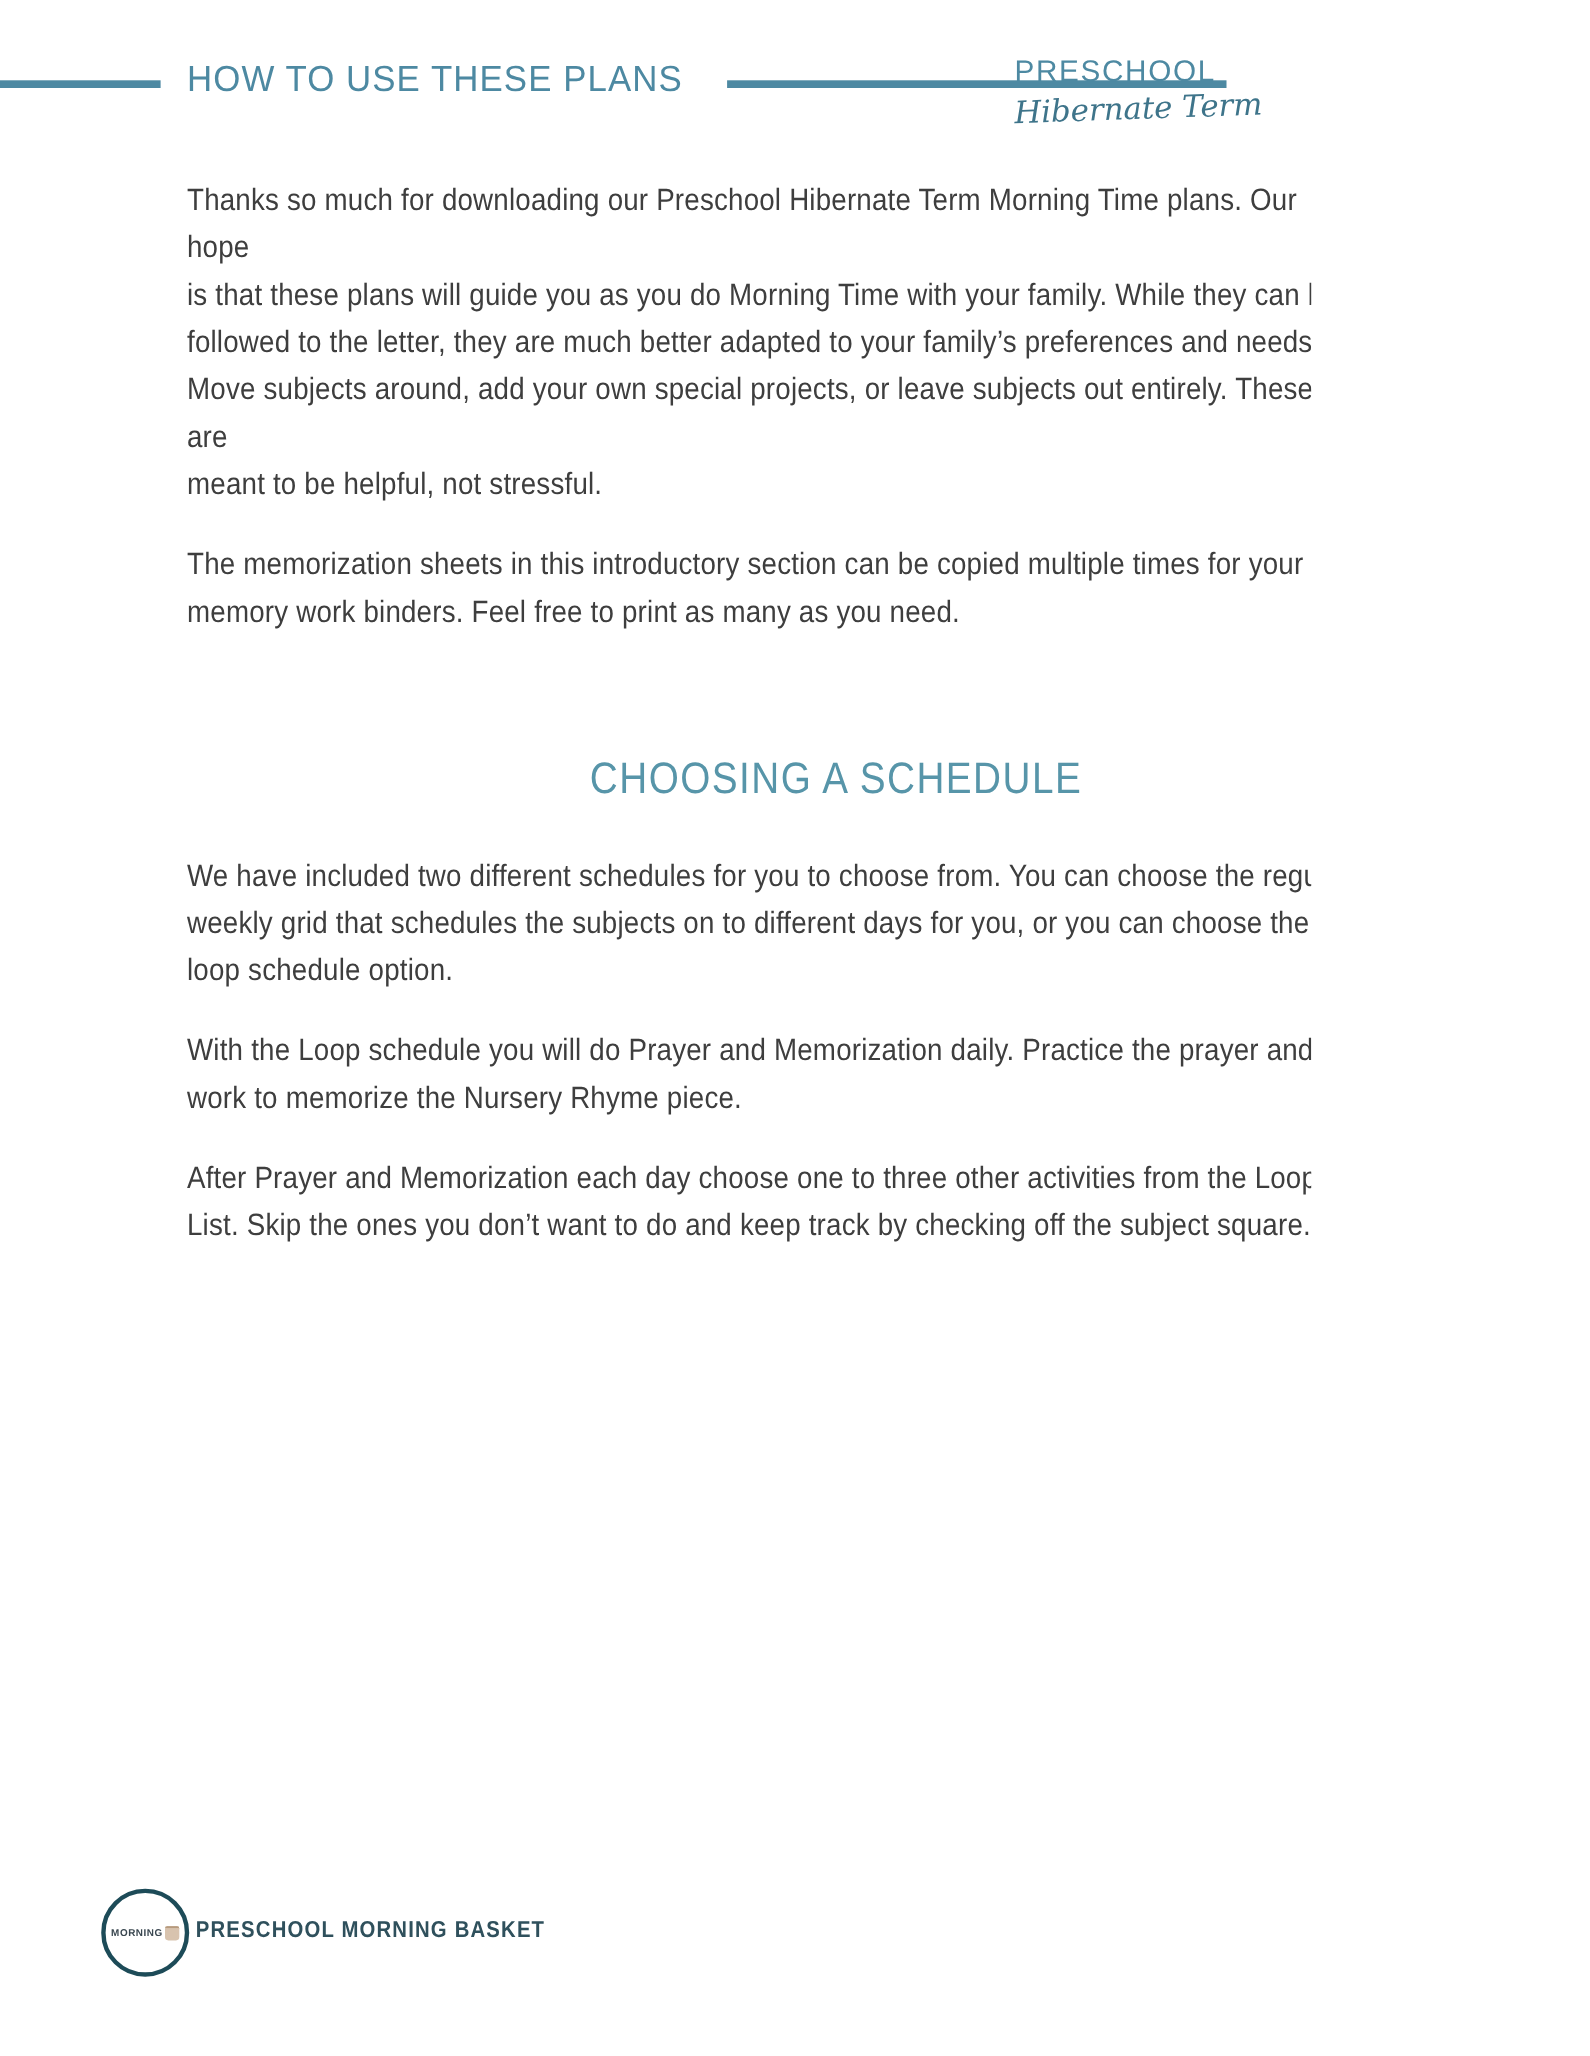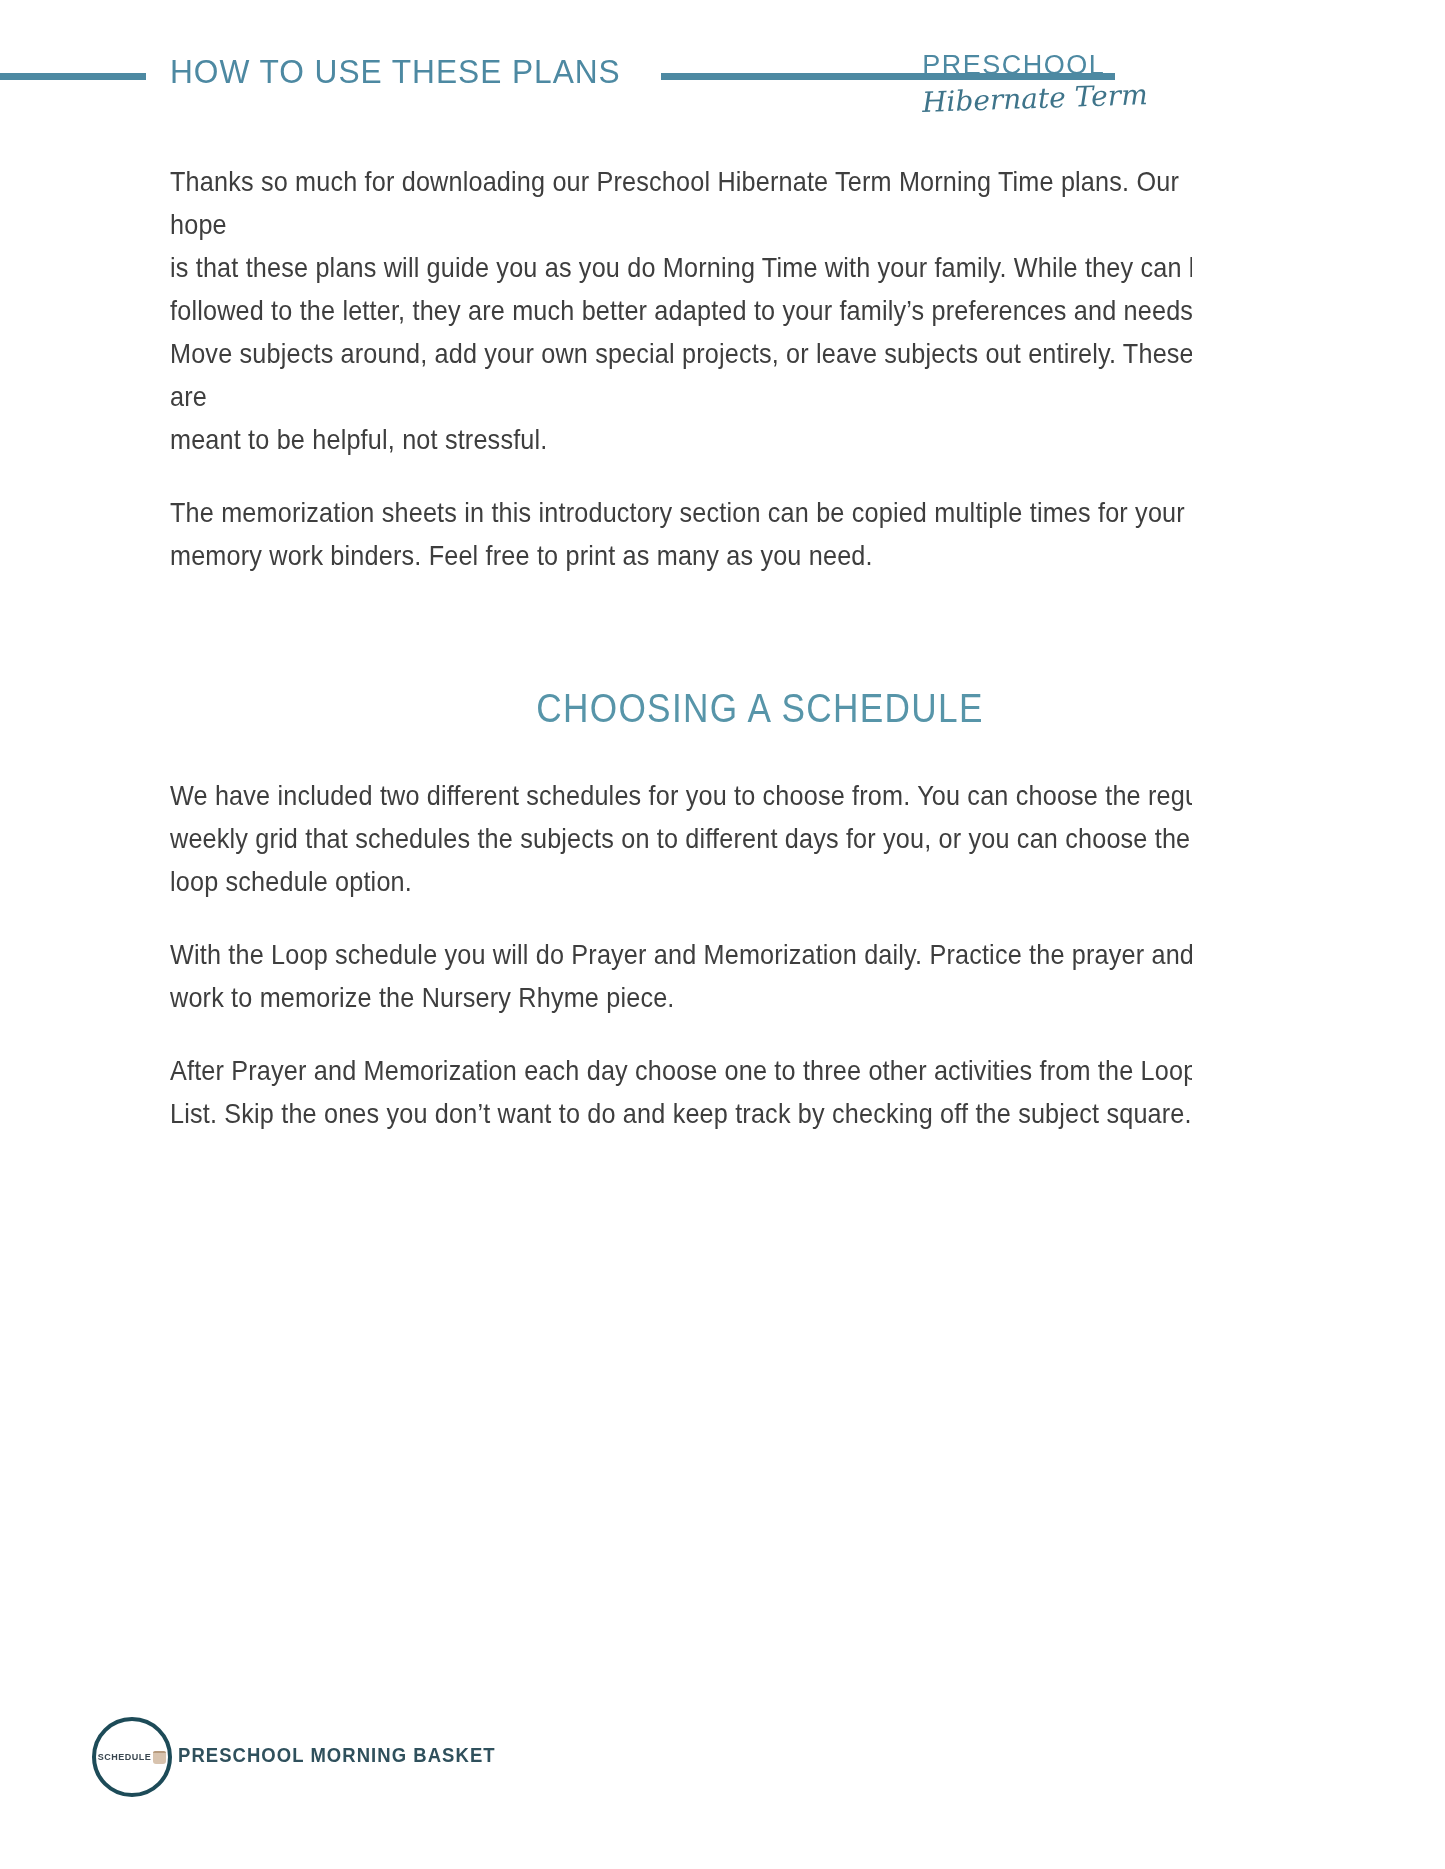--- a/index.html
+++ b/index.html
@@ -155,20 +155,20 @@
 weekly grid that schedules the subjects on to different days for you, or you can choose the
 loop schedule option.</p>
     <p class="body-par">With the Loop schedule you will do Prayer and Memorization daily. Practice the prayer and
 work to memorize the Nursery Rhyme piece.</p>
     <p class="body-par">After Prayer and Memorization each day choose one to three other activities from the Loop
 List. Skip the ones you don’t want to do and keep track by checking off the subject square.</p>
   </div>
 
   <div class="footer-logo">
     <div class="logo-inner">
-      <span class="logo-word">SCHEDULE</span>
+      <span class="logo-word">MORNING</span>
       <span class="logo-basket"></span>
     </div>
   </div>
   <div class="footer-brand">PRESCHOOL MORNING BASKET</div>
   <div class="page-number">3</div>
 
 </div>
 
 </body></html>

